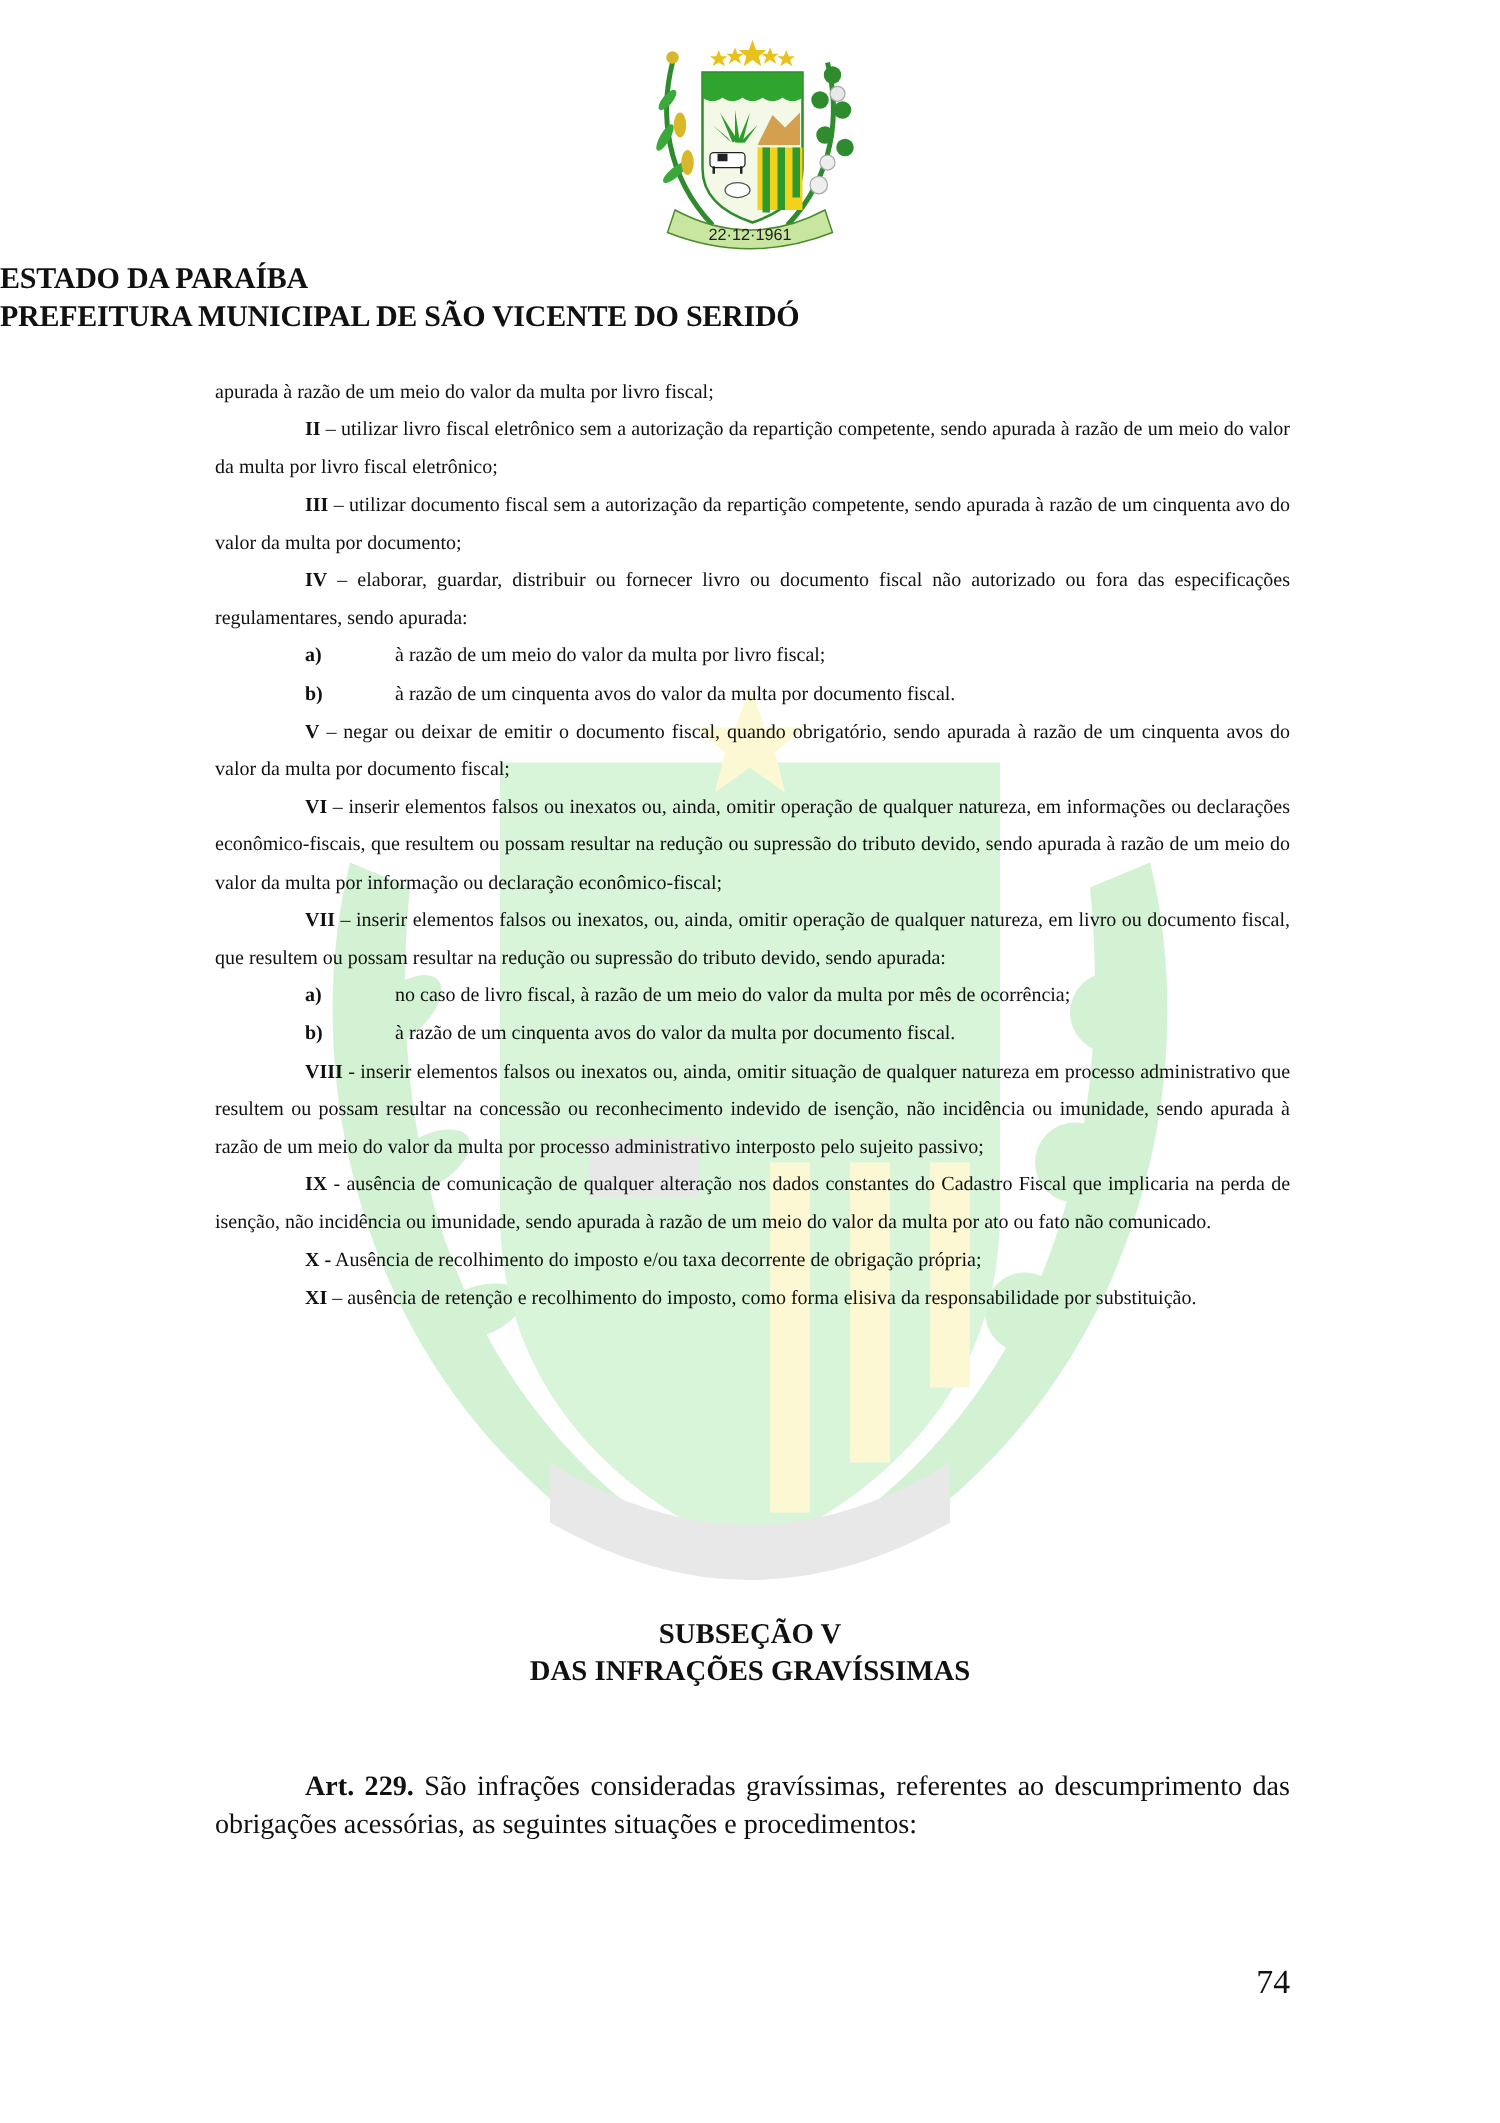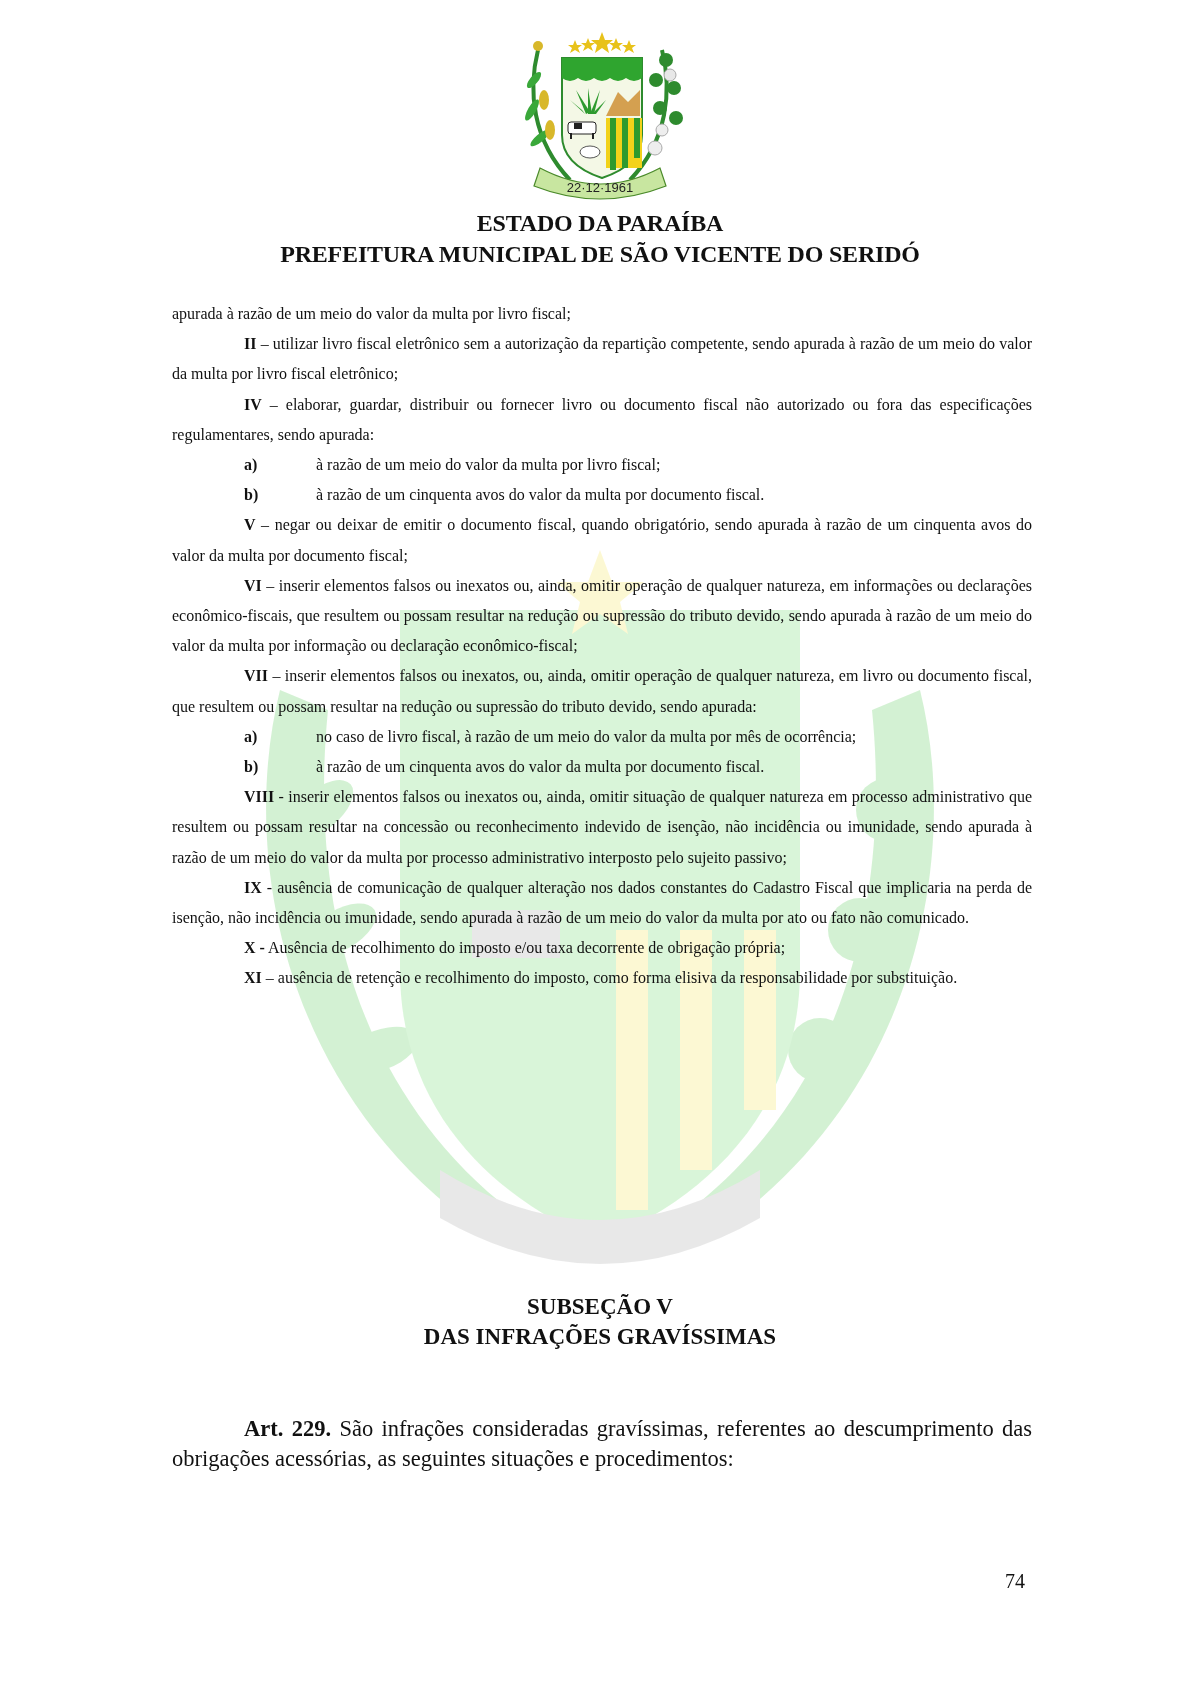--- a/index.html
+++ b/index.html
@@ -6,41 +6,41 @@
   body { width: 1200px; height: 1698px; position: relative; overflow: hidden;
          font-family: "Liberation Serif", "DejaVu Serif", serif; color: #111; }
   .page { position: absolute; left: 0; top: 0; width: 1200px; height: 1386px; }
 
   
   .watermark { position: absolute; left: 200px; top: 520px; width: 800px; height: 820px; opacity: 0.22; z-index: 0; }
 
   
   .crest { position: absolute; left: 510px; top: 30px; width: 180px; height: 170px; z-index: 1; }
 
-  .header { position: absolute; left: 0; top: 208px; width: 1200px; text-align: center; z-index: 2; }
+  .header { position: absolute; left: 0; top: 208px; width: 1200px; z-index: 2; }
   .header .line { font-weight: bold; font-size: 24px; line-height: 31px; letter-spacing: -0.2px; }
 
   .body { position: absolute; left: 172px; top: 299px; width: 860px; z-index: 2;
           font-size: 16px; line-height: 30.2px; text-align: justify; }
   .p { margin: 0; }
   .indent { text-indent: 72px; }
   .b { font-weight: bold; }
   .sub { display: flex; padding-left: 72px; }
   .sub .lbl { width: 72px; font-weight: bold; flex: none; }
   .sub .txt { flex: 1; text-align: justify; }
   .sub.wrap { display: block; padding-left: 0; text-indent: 72px; }
   .sub.wrap .lbl { display: inline-block; width: 72px; text-indent: 0; }
 
   .section-title { position: absolute; left: 0; width: 1200px; text-align: center; z-index: 2;
                    font-weight: bold; font-size: 23px; line-height: 30px; }
 
   .body2 { position: absolute; left: 172px; top: 1414px; width: 860px; z-index: 2;
            font-size: 22.5px; line-height: 30.2px; text-align: justify; }
 
-  .page-number { position: absolute; left: 1005px; top: 1570px; font-size: 20px; z-index: 2; }
+  .page-number { position: absolute; left: 1005px; top: 1570px; font-size: 27px; z-index: 2; }
 </style>
 </head>
 <body>
 
 <div class="page">
 
   <svg class="watermark" viewBox="0 0 200 200">
     <g fill="#3cc23c">
       <path d="M20 40 C10 80 20 140 70 175 L75 168 C35 135 28 85 32 45 Z"></path>
       <ellipse cx="30" cy="70" rx="10" ry="5" transform="rotate(-40 30 70)"></ellipse>
@@ -124,20 +124,21 @@
   <div class="header">
     <div class="line">ESTADO DA PARAÍBA</div>
     <div class="line">PREFEITURA MUNICIPAL DE SÃO VICENTE DO SERIDÓ</div>
   </div>
 
   <div class="body">
     <p class="p">apurada à razão de um meio do valor da multa por livro fiscal;</p>
 
     <p class="p indent"><span class="b">II</span><span> – </span><span>utilizar livro fiscal eletrônico sem a autorização da repartição competente, sendo apurada à razão de um meio do valor da multa por livro fiscal eletrônico;</span></p>
 
+    <p class="p indent"><span class="b">III</span><span> – </span><span>utilizar documento fiscal sem a autorização da repartição competente, sendo apurada à razão de um cinquenta avo do valor da multa por documento;</span></p>
 
     <p class="p indent"><span class="b">IV</span><span> – </span><span>elaborar, guardar, distribuir ou fornecer livro ou documento fiscal não autorizado ou fora das especificações regulamentares, sendo apurada:</span></p>
     <div class="sub">
         <span class="lbl">a)</span>
         <span class="txt">à razão de um meio do valor da multa por livro fiscal;</span>
       </div>
     <div class="sub">
         <span class="lbl">b)</span>
         <span class="txt">à razão de um cinquenta avos do valor da multa por documento fiscal.</span>
       </div>

